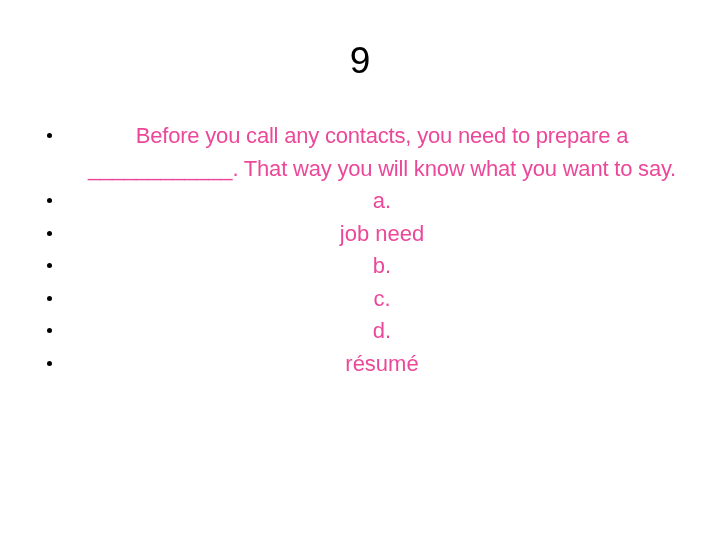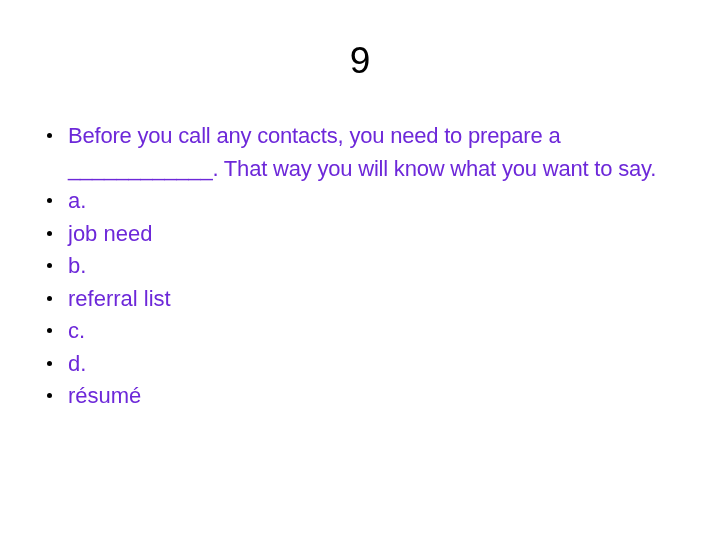--- a/index.html
+++ b/index.html
@@ -46,22 +46,23 @@
     list-style: none;
     margin: 0;
     padding: 0;
   }
 
   ul.bullets > li {
     position: relative;
     padding-left: 32px;
     font-size: 22px;
     line-height: 32.5px;
-    color: #6d28d9;
+    color: #ec4899;
     margin: 0;
+    text-align: center;
   }
 
   ul.bullets > li .bullet-dot {
     position: absolute;
     left: 11px;
     top: 13px;
     width: 5px;
     height: 5px;
     background: #000000;
     border-radius: 50%;
@@ -94,24 +95,20 @@
       <li>
         <span class="bullet-dot"></span>
         <span class="bullet-text">job need</span>
       </li>
 
       <li>
         <span class="bullet-dot"></span>
         <span class="bullet-text">b.</span>
       </li>
 
-      <li>
-        <span class="bullet-dot"></span>
-        <span class="bullet-text">referral list</span>
-      </li>
 
       <li>
         <span class="bullet-dot"></span>
         <span class="bullet-text">c.</span>
       </li>
 
 
       <li>
         <span class="bullet-dot"></span>
         <span class="bullet-text">d.</span>

